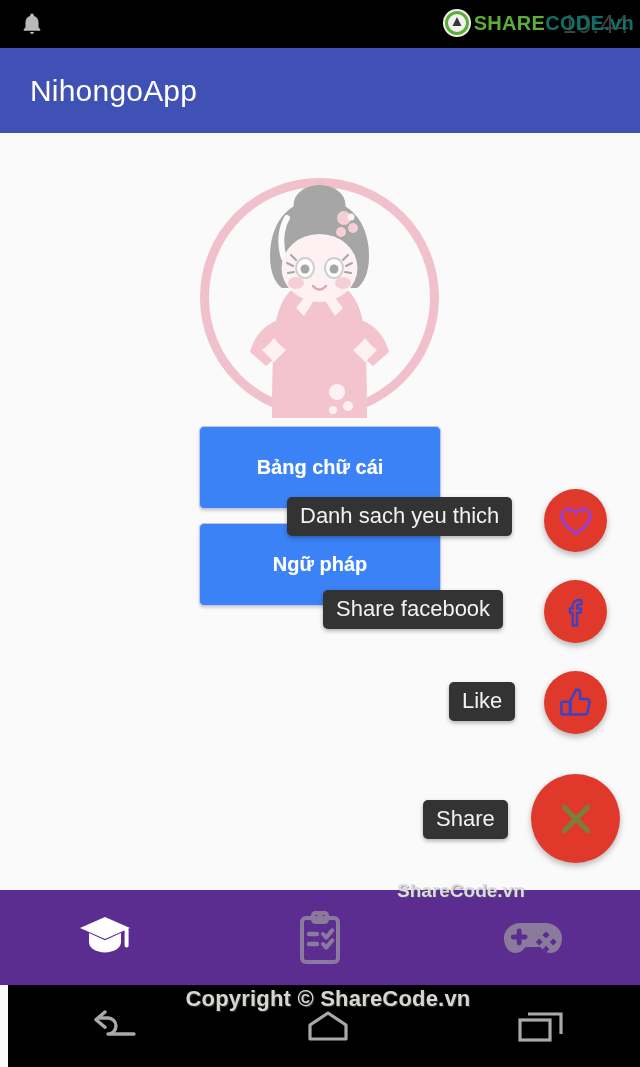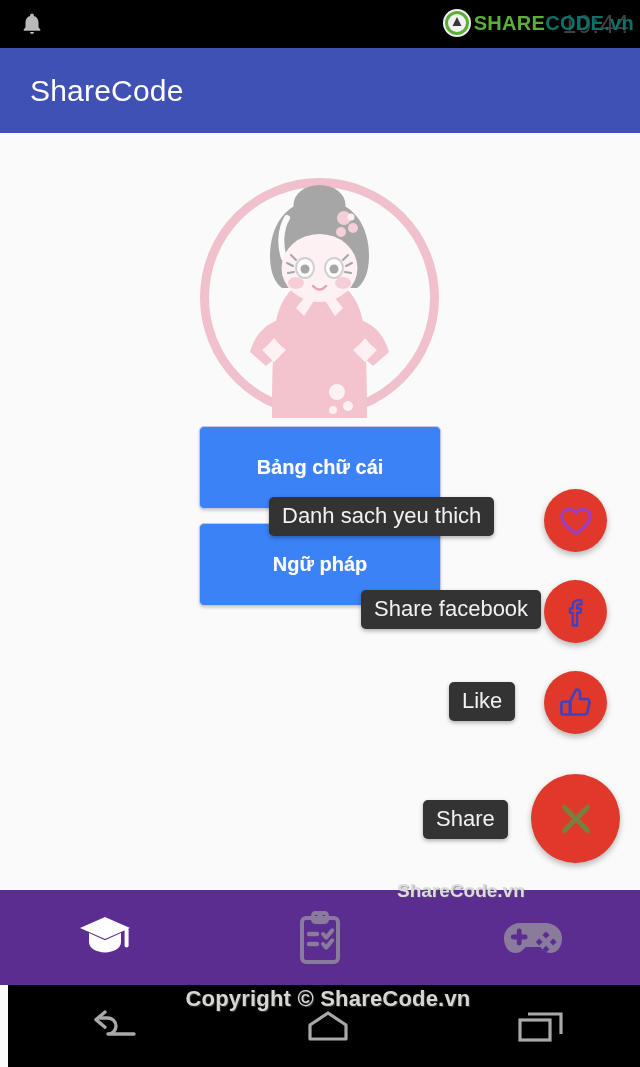--- a/index.html
+++ b/index.html
@@ -121,22 +121,22 @@
     position: absolute;
     background: #333333;
     color: #f2f2f2;
     border-radius: 5px;
     font-size: 22px;
     padding: 7px 13px 9px 13px;
     white-space: nowrap;
     box-shadow: 0 2px 4px rgba(0,0,0,.3);
     line-height: 1.05;
   }
-  #label-favorite { top: 364px; left: 269px; }
-  #label-share    { top: 457px; left: 323px; margin-left: 38px; }
+  #label-favorite { top: 364px; left: 287px; }
+  #label-share    { top: 457px; left: 323px; }
   #label-like     { top: 549px; left: 449px; }
   #label-menu     { top: 667px; left: 423px; }
 
   
   #content-watermark {
     position: absolute; left: 397px; top: 751px;
     color: #d9d9d9;
     font-size: 19px;
     font-weight: bold;
     text-shadow: 1px 1px 1px rgba(120,120,130,.55);
@@ -203,21 +203,21 @@
           <circle cx="12" cy="12" r="10.5" fill="none" stroke="#62b83a" stroke-width="3"></circle>
           <path d="M12 6 l4.5 9 h-9 z" fill="#3c3c3c"></path>
         </svg>
       </span>
       <span class="wm-share">SHARE</span>
       <span class="wm-code">CODE.vn</span>
     </div>
   </div>
 
   <div id="app-bar">
-    <div id="app-title">ShareCode</div>
+    <div id="app-title">NihongoApp</div>
   </div>
 
   <div id="content">
 
     <svg id="avatar" viewBox="0 0 255 255">
       <circle cx="127.5" cy="127.5" r="115" fill="none" stroke="#f0c0cd" stroke-width="9"></circle>
 
       <path d="M127.5 110 C 96 110 84 135 82 168 C 80 200 80 230 80 248 L175 248 C175 230 175 200 173 168 C171 135 159 110 127.5 110 Z" fill="#f3c3ce"></path>
 
       <path d="M86 150 C 70 156 62 168 58 182 L74 196 L90 182 Z" fill="#f3c3ce"></path>

